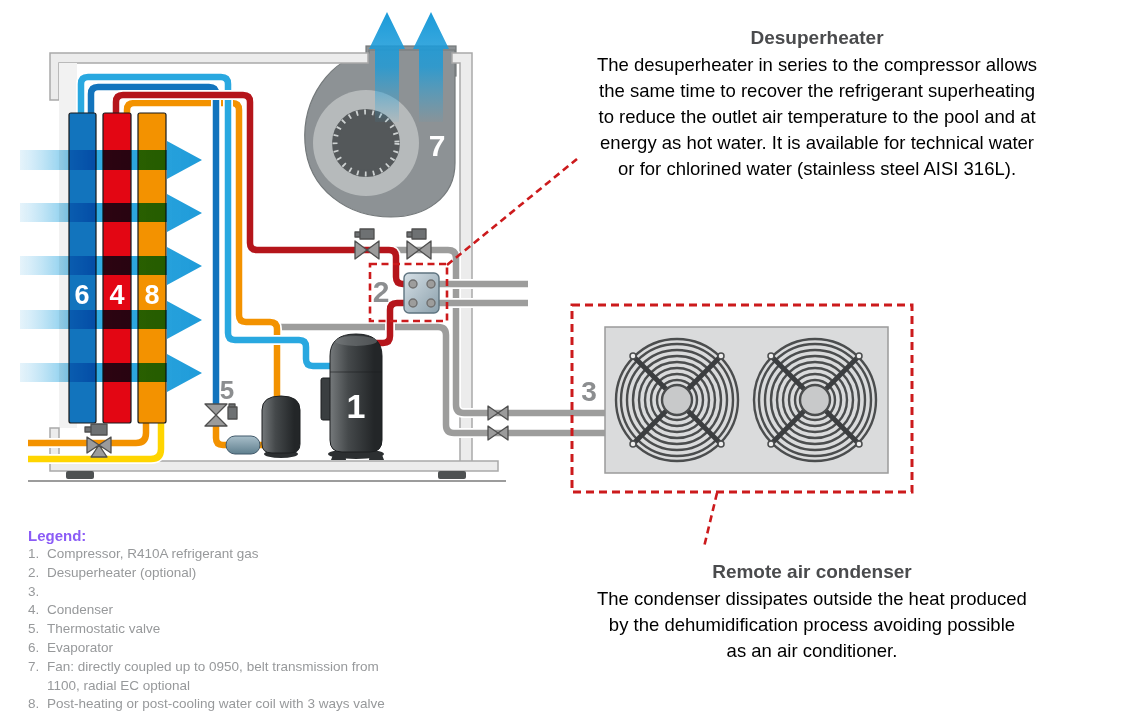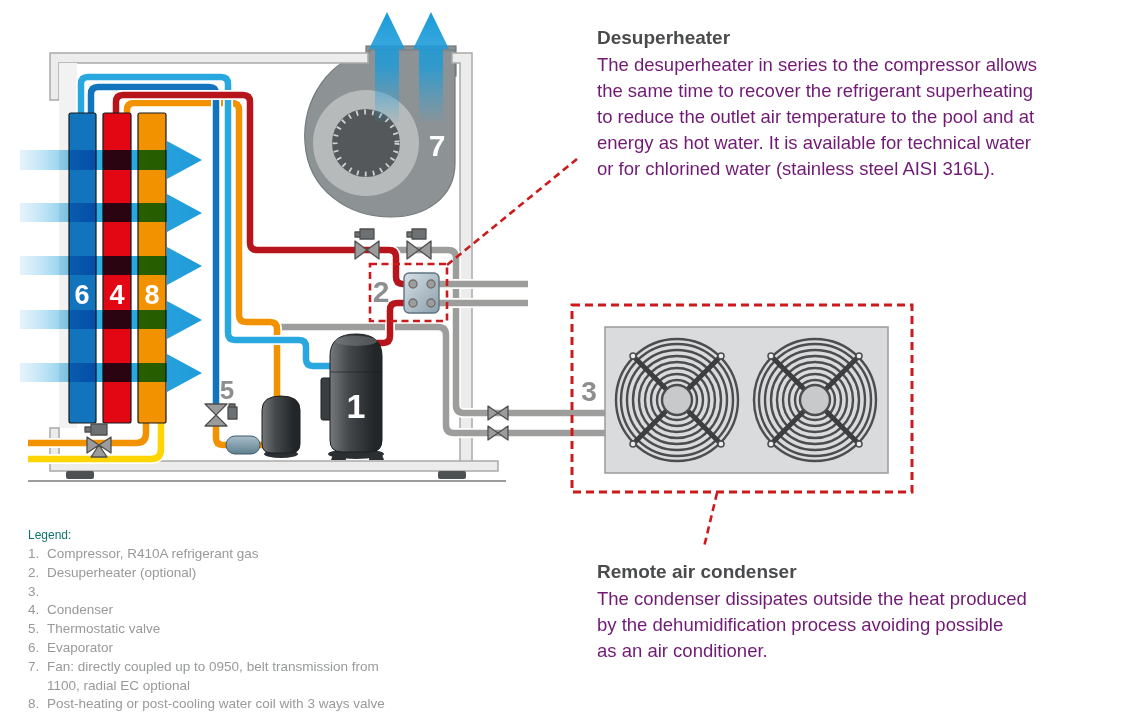--- a/index.html
+++ b/index.html
@@ -1,23 +1,23 @@
 <!DOCTYPE html>
 <html><head>
 <meta charset="utf-8">
 <style>
   html,body{margin:0;padding:0;background:#fff;}
   .stage{position:relative;width:1140px;height:724px;background:#ffffff;overflow:hidden;
          font-family:"Liberation Sans",sans-serif;}
   svg text{font-family:"Liberation Sans","DejaVu Sans",sans-serif;}
-  .anno{position:absolute;white-space:nowrap;}
+  .anno{position:absolute;white-space:nowrap;text-align:center;}
   .anno-title{font-size:19px;font-weight:bold;color:#4a4b4d;line-height:28px;}
-  .anno-line{font-size:18.5px;color:#701a75;line-height:26px;}
+  .anno-line{font-size:18.5px;color:#000000;line-height:26px;}
   .legend{position:absolute;left:28px;top:526px;}
-  .legend-title{font-size:12px;font-weight:normal;color:#0f766e;line-height:19px;}
+  .legend-title{font-size:15px;font-weight:bold;color:#8b5cf6;line-height:19px;}
   .legend-row{display:flex;font-size:13.5px;color:#97999b;line-height:18.8px;}
   .legend-num{width:19px;flex:none;}
   .legend-txt{white-space:nowrap;}
 </style>
 </head>
 <body>
 
 <div class="stage">
 
 <svg width="1140" height="724" viewBox="0 0 1140 724">

